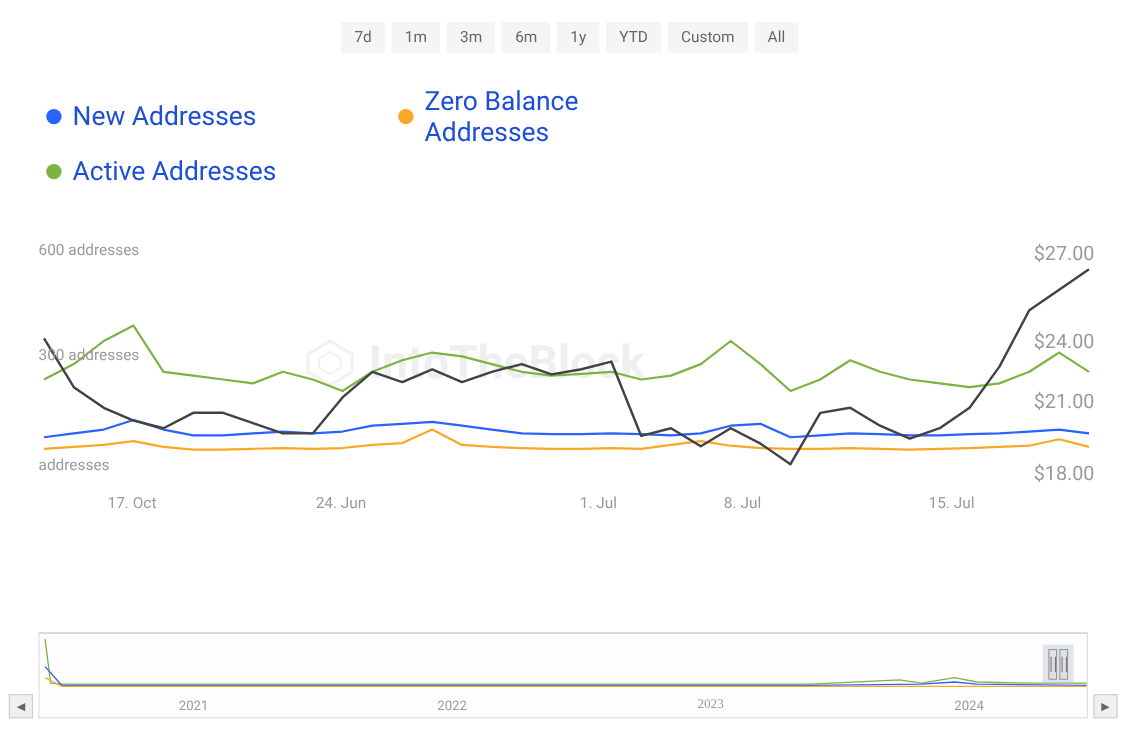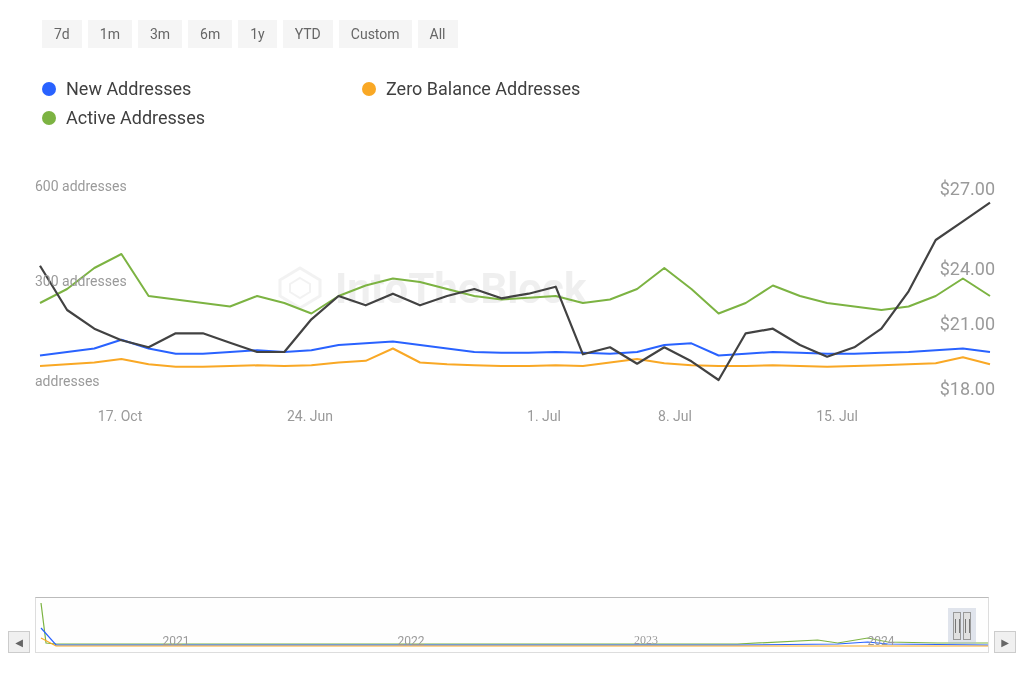--- a/index.html
+++ b/index.html
@@ -9,20 +9,21 @@
       width: 1024px;
       height: 683px;
       position: relative;
       padding: 20px 30px;
     }
     .range-buttons {
       display: flex;
       gap: 6px;
       margin-bottom: 30px;
       margin-left: 12px;
+      justify-content: center;
     }
     .range-btn {
       background: #f5f5f5;
       border: none;
       padding: 6px 12px;
       font-size: 14px;
       color: #666;
       cursor: pointer;
       font-family: inherit;
     }
@@ -39,22 +40,22 @@
       gap: 10px;
       cursor: pointer;
     }
     .legend-dot {
       width: 14px;
       height: 14px;
       border-radius: 50%;
       flex-shrink: 0;
     }
     .legend-label {
-      font-size: 18px;
-      color: #404040;
+      font-size: 24px;
+      color: #1d4ed8;
     }
     .chart-area {
       position: relative;
       width: 960px;
       height: 260px;
       margin-left: 5px;
     }
     .y-left {
       position: absolute;
       left: 0;
@@ -98,21 +99,21 @@
     .watermark-icon {
       width: 50px;
       height: 50px;
       opacity: 0.5;
     }
     .mini-chart-container {
       position: absolute;
       left: 35px;
       right: 35px;
       bottom: 30px;
-      height: 56px;
+      height: 78px;
       border: 1px solid #ddd;
       border-top: 1px solid #bbb;
       background: #fefefe;
     }
     .mini-chart-svg {
       position: absolute;
       left: 0;
       top: 0;
       width: 100%;
       height: 50px;
@@ -223,21 +224,21 @@
       <div class="y-right" style="top: 0px;">$27.00</div>
       <div class="y-right" style="top: 80px;">$24.00</div>
       <div class="y-right" style="top: 135px;">$21.00</div>
       <div class="y-right" style="top: 200px;">$18.00</div>
     </div>
   <div id="x-ticks">
       <div class="x-tick" style="left: 85px;">17. Oct</div>
       <div class="x-tick" style="left: 275px;">24. Jun</div>
       <div class="x-tick" style="left: 465px; margin-left: 44px;">1. Jul</div>
       <div class="x-tick" style="left: 640px;">8. Jul</div>
-      <div class="x-tick" style="left: 802px; text-align: center;">15. Jul</div>
+      <div class="x-tick" style="left: 830px; text-align: center;">15. Jul</div>
     </div>
 </div>
 
 <div class="mini-chart-container">
   <svg class="mini-chart-svg" viewBox="0 0 950 50" preserveAspectRatio="none">
     <polyline points="5,5 10,45 20,46 50,46 100,46 200,46 300,46 400,46 500,46 600,46 700,46 780,42 800,45 830,40 850,44 900,45 950,45" fill="none" stroke="#7cb342" stroke-width="1.2"></polyline>
     <polyline points="5,30 20,47 100,47 300,47 500,47 700,47 800,46 830,44 850,46 950,47" fill="none" stroke="#2962ff" stroke-width="1.2"></polyline>
     <polyline points="5,40 20,48 300,48 600,48 900,48 950,48" fill="none" stroke="#f9a825" stroke-width="1.2"></polyline>
   </svg>
   <div class="range-handle">

